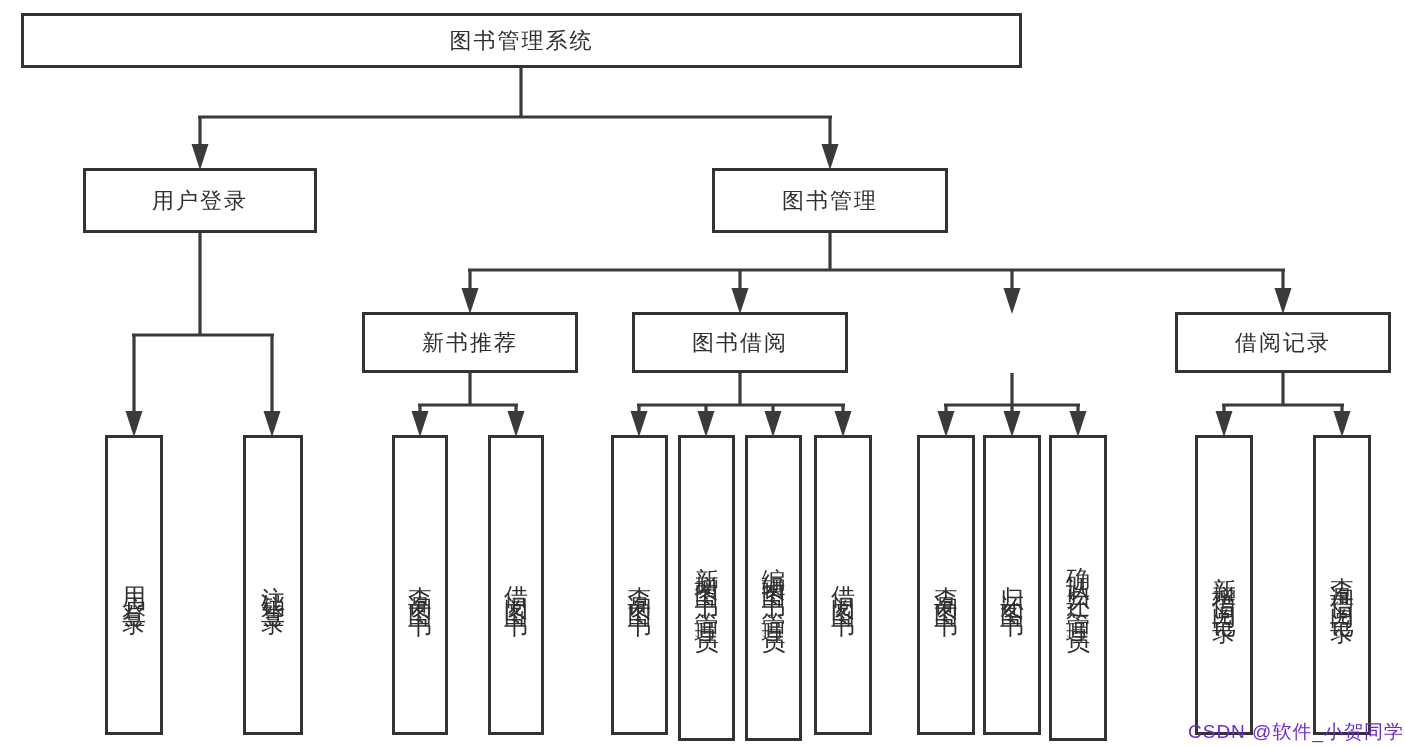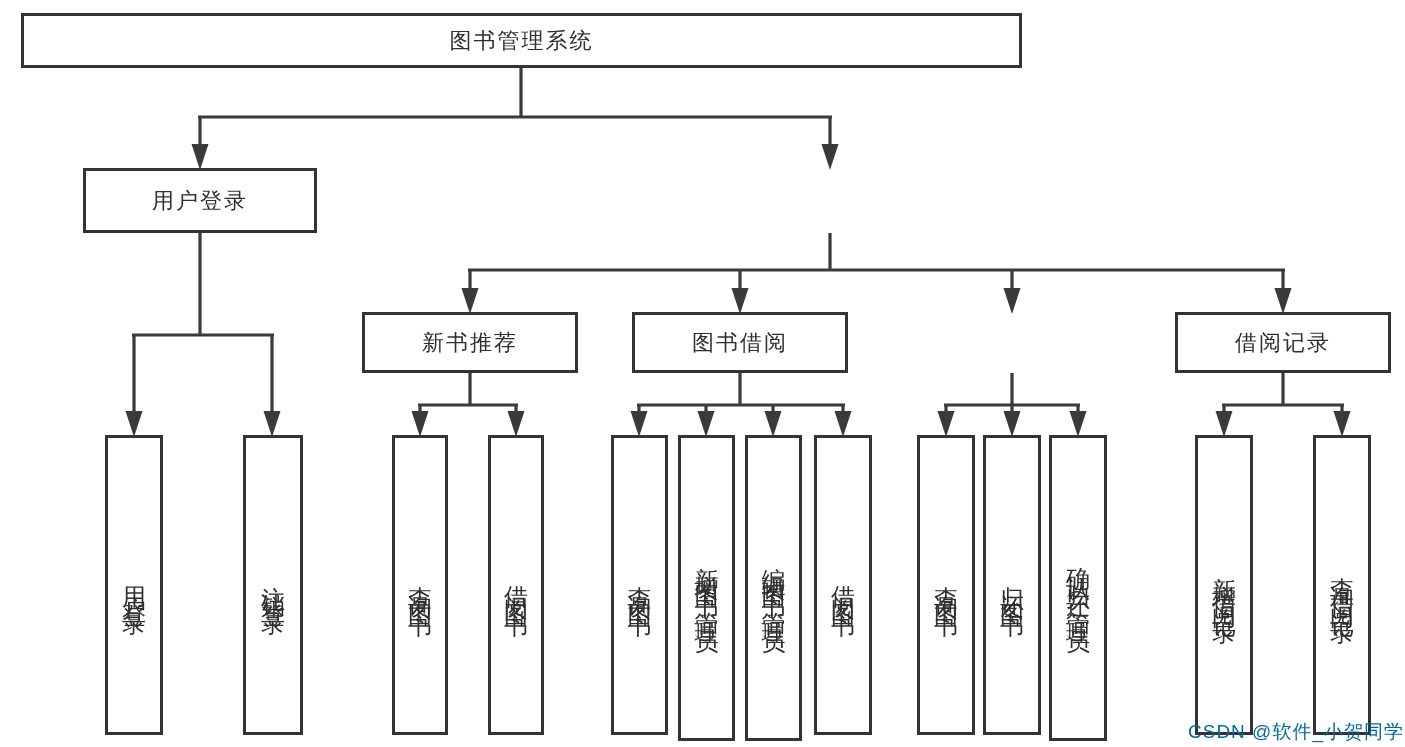--- a/index.html
+++ b/index.html
@@ -49,21 +49,21 @@
     letter-spacing: 9px;
     line-height: 1;
     white-space: nowrap;
   }
   .watermark {
     position: absolute;
     left: 1188px;
     top: 719px;
     z-index: 3;
     font-size: 19px;
-    color: #0369a1;
+    color: #6d28d9;
     letter-spacing: 1px;
     white-space: nowrap;
   }
 </style>
 </head>
 <body>
 
 <div class="canvas">
 
   <svg class="connectors" width="1405" height="747" viewBox="0 0 1405 747">
@@ -139,20 +139,23 @@
     </g>
   </svg>
 
   <div class="box" style="left:21px;top:13px;width:1001px;height:55px">
     <span class="hlabel">图书管理系统</span>
   </div>
 
   <div class="box" style="left:83px;top:168px;width:234px;height:65px">
     <span class="hlabel">用户登录</span>
   </div>
+  <div class="box" style="left:712px;top:168px;width:236px;height:65px">
+    <span class="hlabel">图书管理</span>
+  </div>
 
   <div class="box" style="left:632px;top:312px;width:216px;height:61px">
     <span class="hlabel">图书借阅</span>
   </div>
   <div class="box" style="left:362px;top:312px;width:216px;height:61px">
     <span class="hlabel">新书推荐</span>
   </div>
   <div class="box" style="left:1175px;top:312px;width:216px;height:61px">
     <span class="hlabel">借阅记录</span>
   </div>

